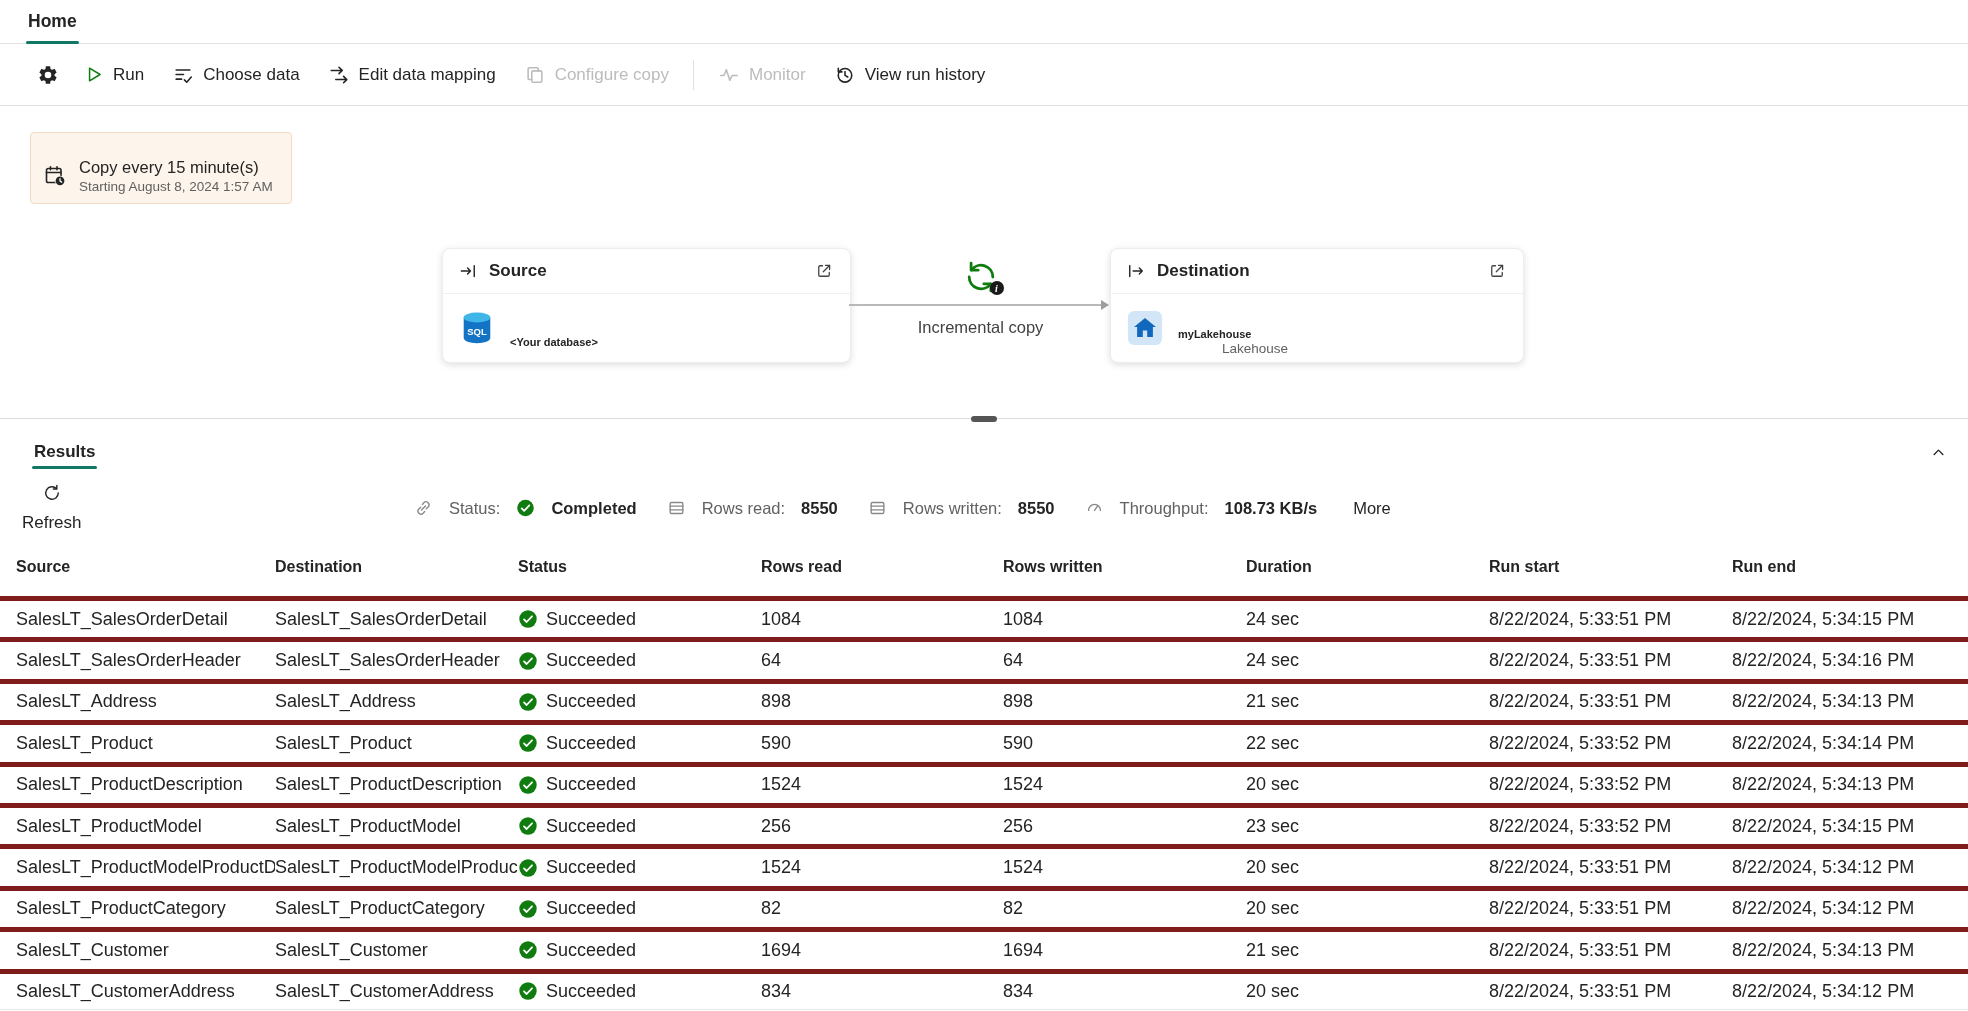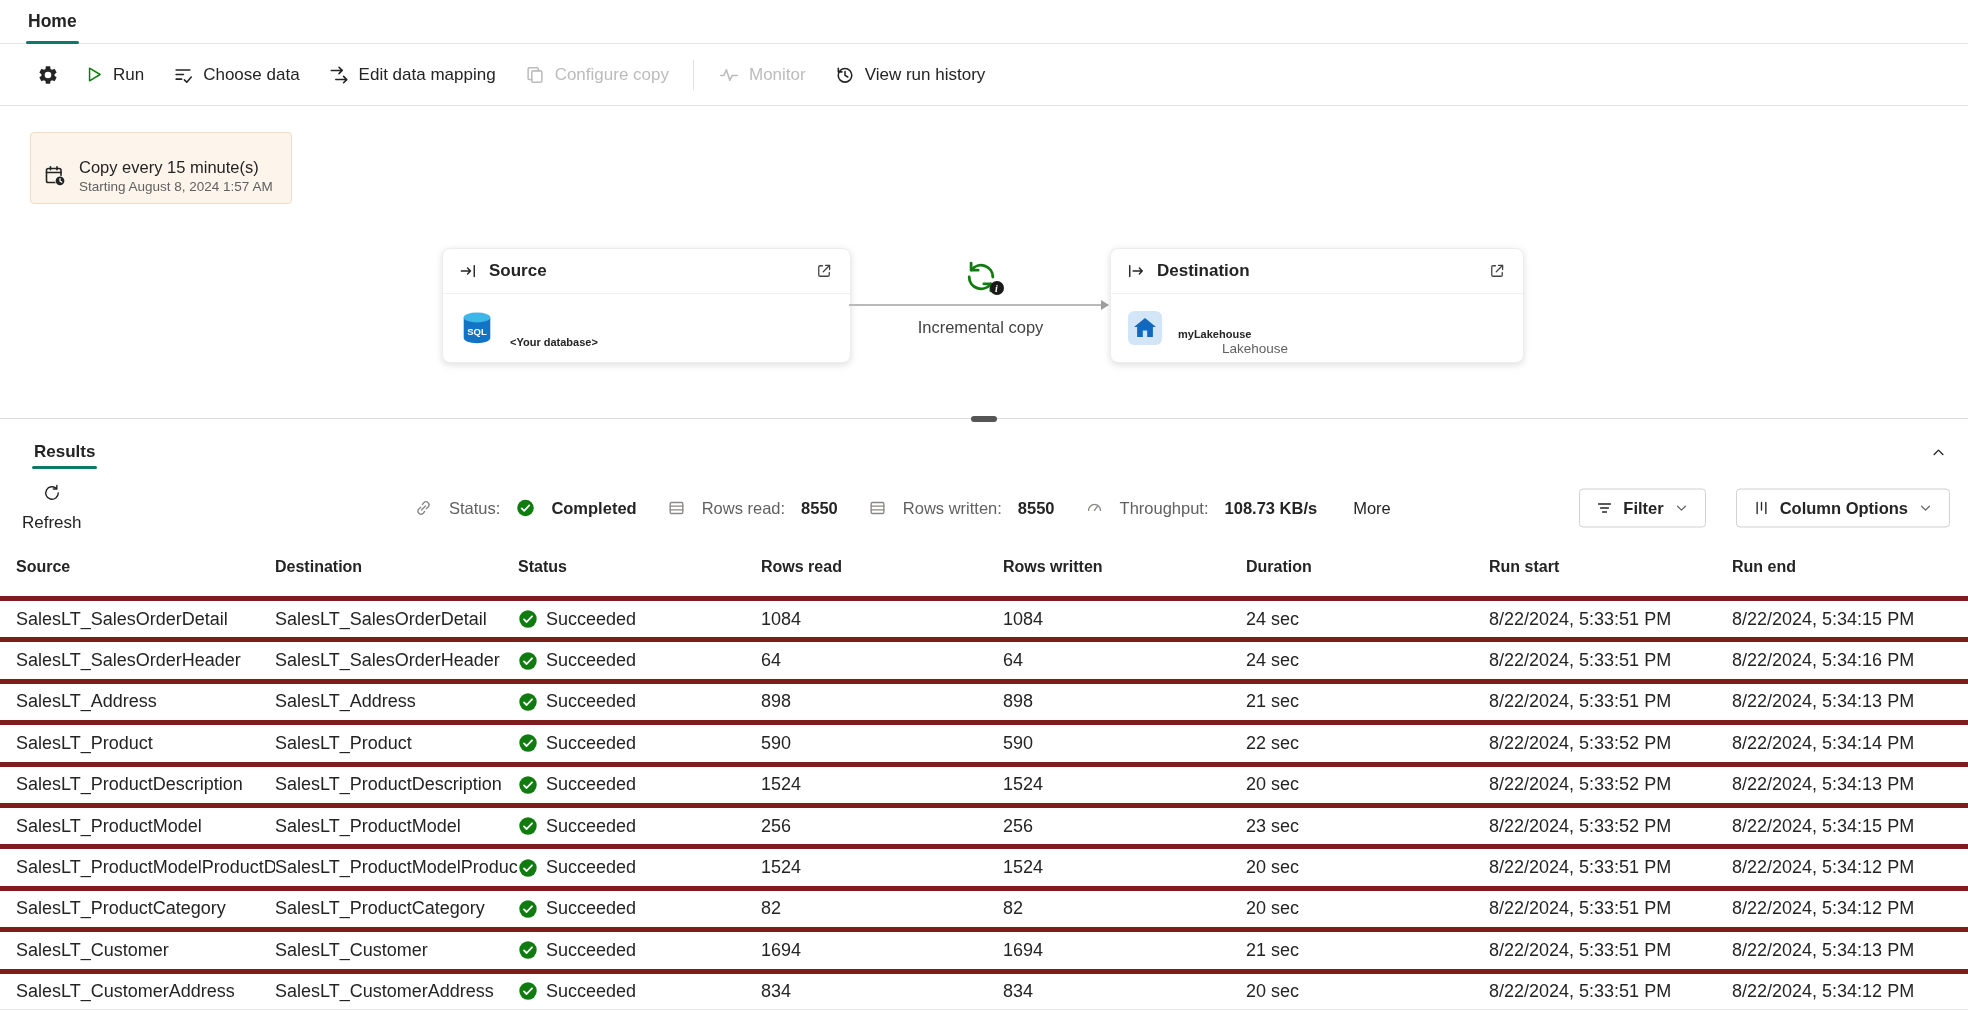--- a/index.html
+++ b/index.html
@@ -282,40 +282,20 @@
         <svg width="19" height="19" viewBox="0 0 24 24" class="ic m-ic" stroke-width="1.6">
             <path d="M4.5 15a7.5 7.5 0 0 1 15 0"></path>
             <path d="M12 15l3.6-5.2"></path>
           </svg>
         <span>Throughput:</span>
         <span class="value">108.73 KB/s</span>
       </div>
       <button class="more-btn">More</button>
     </div>
 
-    <div class="sb-right">
-      <button class="outline-btn">
-        <svg width="19" height="19" viewBox="0 0 24 24" class="ic">
-            <path d="M4.5 7h15M7 12h10M9.5 17h5"></path>
-          </svg>
-        <span>Filter</span>
-        <svg width="17" height="17" viewBox="0 0 24 24" class="ic chev">
-            <path d="M6.5 9.5l5.5 5.5 5.5-5.5"></path>
-          </svg>
-      </button>
-      <button class="outline-btn">
-        <svg width="19" height="19" viewBox="0 0 24 24" class="ic">
-            <path d="M6.5 5v14M12 5v9.5M17.5 5v14"></path>
-          </svg>
-        <span>Column Options</span>
-        <svg width="17" height="17" viewBox="0 0 24 24" class="ic chev">
-            <path d="M6.5 9.5l5.5 5.5 5.5-5.5"></path>
-          </svg>
-      </button>
-    </div>
   </div>
 
   <div class="rtable">
     <div class="thead grid-cols">
       <div class="th">Source</div>
       <div class="th">Destination</div>
       <div class="th">Status</div>
       <div class="th">Rows read</div>
       <div class="th">Rows written</div>
       <div class="th">Duration</div>

